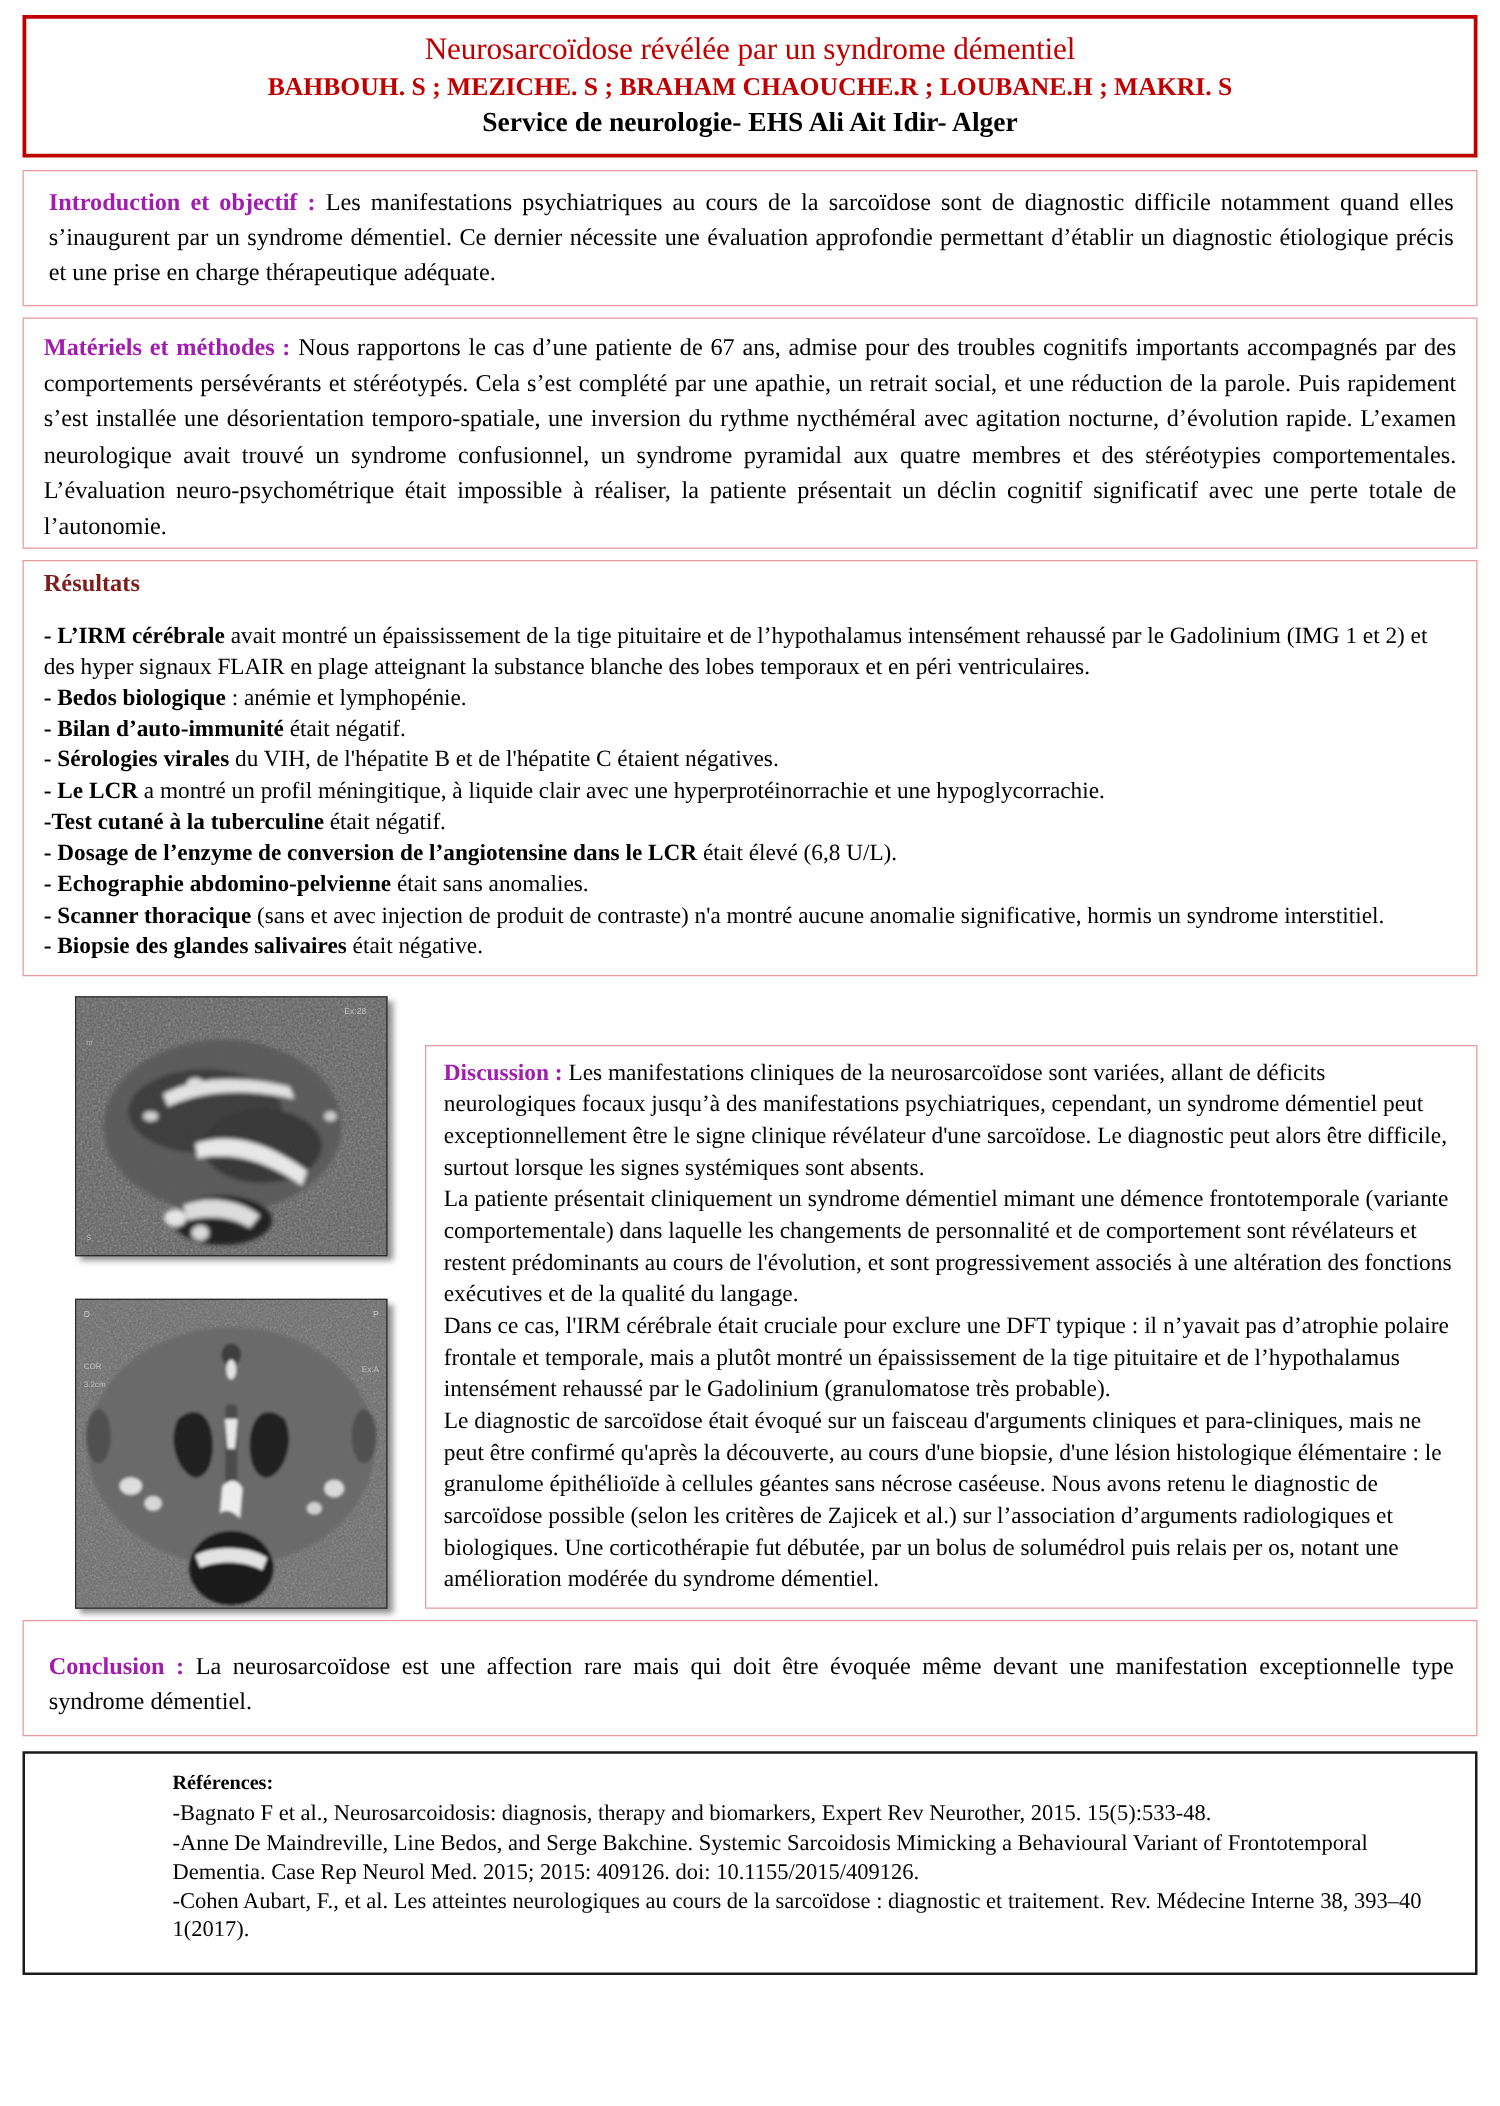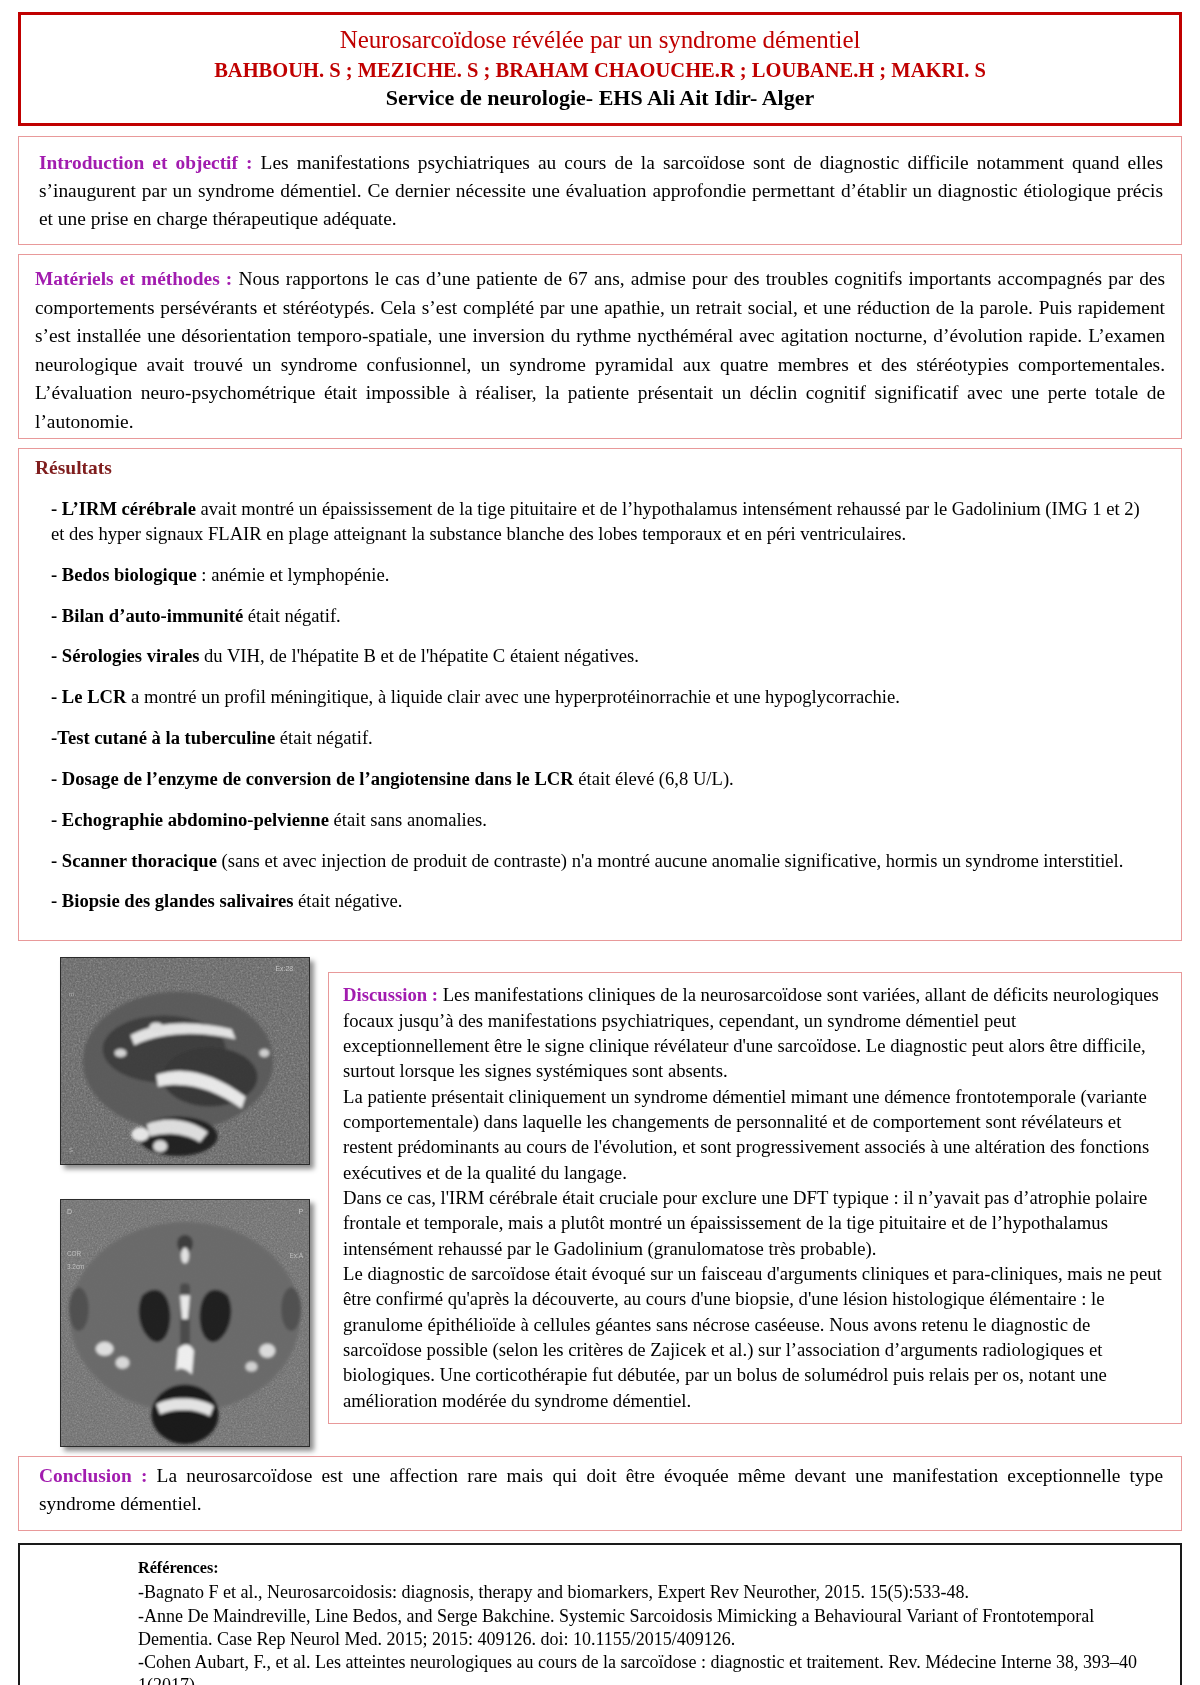--- a/index.html
+++ b/index.html
@@ -82,28 +82,28 @@
     margin-bottom: 18px;
   }
 
   
   .results-box { padding: 8px 16px 10px 16px; margin-bottom: 8px; }
   .results-list {
     font-size: 18.6px;
     line-height: 1.335;
     text-align: left;
   }
-  .results-list p { margin: 16px; }
+  .results-list p { margin: 0; }
   .results-list b { font-weight: bold; }
 
   
   .mid {
     display: flex;
-    align-items: center;
-    gap: 0px;
+    align-items: flex-end;
+    gap: 12px;
     margin-bottom: 9px;
   }
   .img-col {
     width: 300px;
     flex: 0 0 300px;
     padding-left: 42px;
     box-sizing: border-box;
     padding-top: 8px;
   }
   .mri {
@@ -132,21 +132,21 @@
     font-size: 18.7px;
     line-height: 1.355;
     text-align: left;
   }
   .disc-text p { margin: 0; }
 
   
   .concl-box {
     border: 1.6px solid #e8999a;
     box-sizing: border-box;
-    padding: 5px 18px 12px 20px;
+    padding: 23px 18px 12px 20px;
     margin-bottom: 12px;
     background: #ffffff;
   }
   .concl-text {
     font-size: 19.4px;
     line-height: 1.45;
     text-align: justify;
   }
 
   

